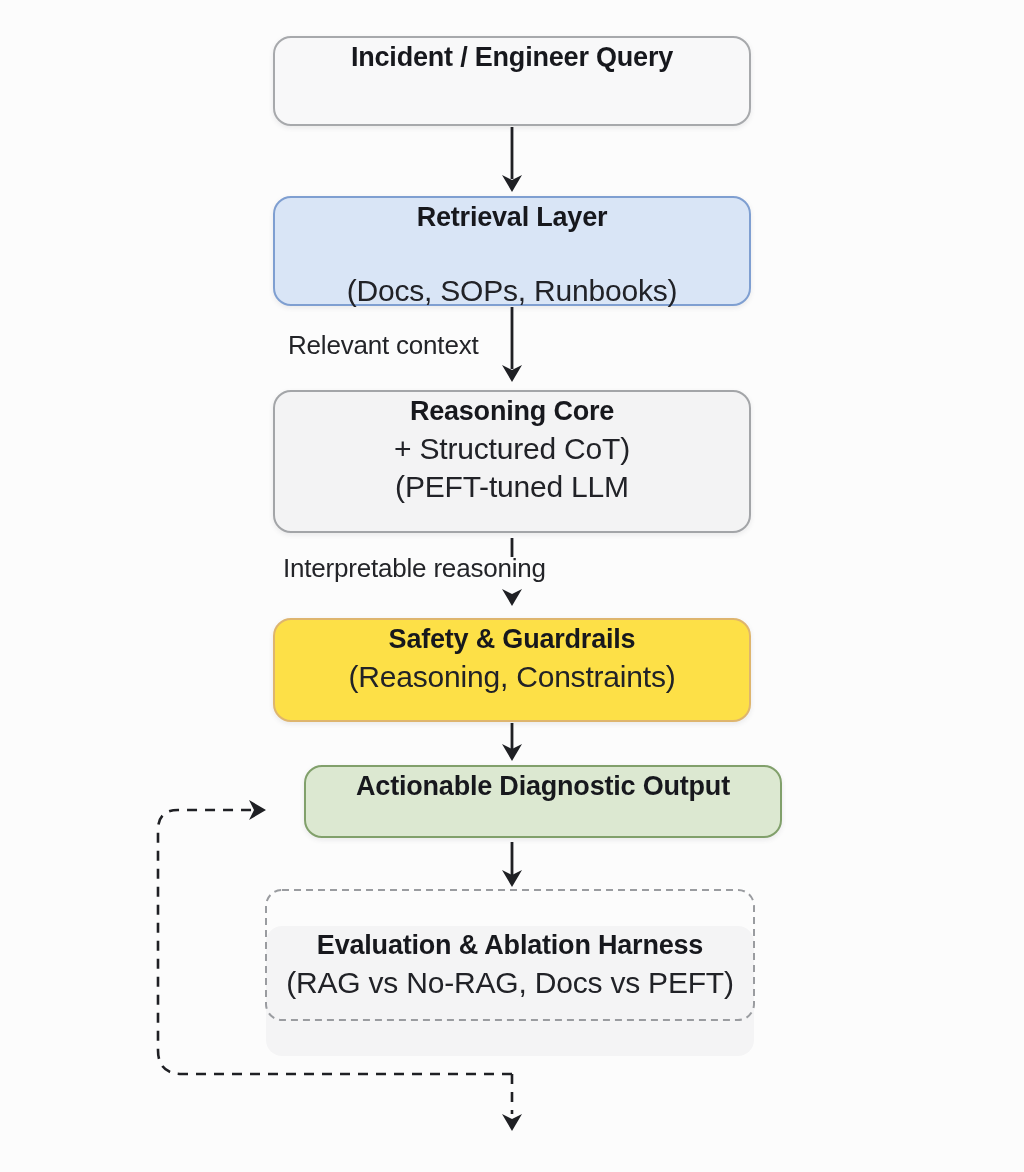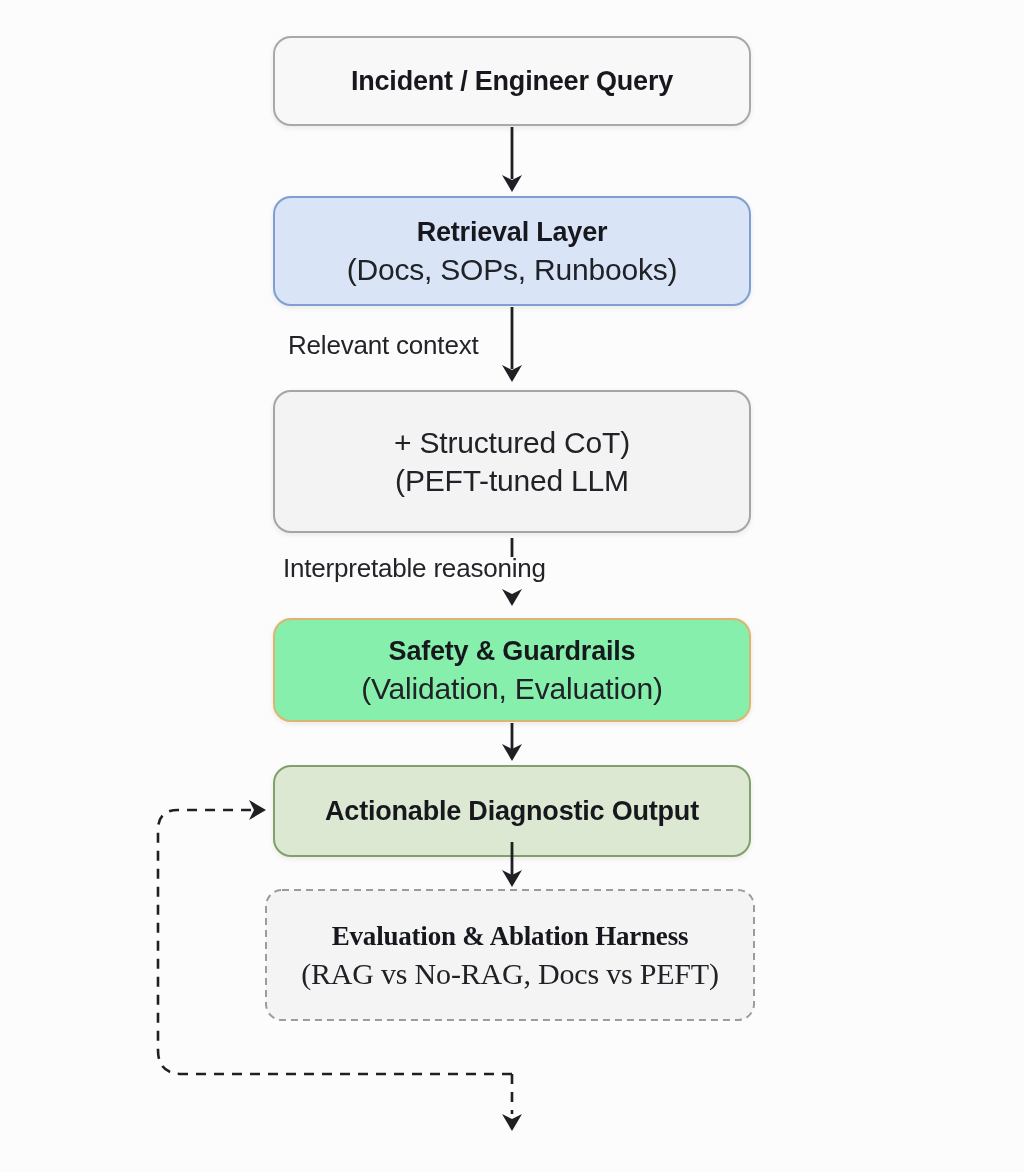--- a/index.html
+++ b/index.html
@@ -9,40 +9,40 @@
     width:1024px;height:1172px;
     background:#fcfcfc;
     font-family:"Liberation Sans","DejaVu Sans",sans-serif;
     overflow:hidden;
   }
   .node{
     position:absolute;
     left:273px;width:478px;
     border-radius:18px;
     display:flex;flex-direction:column;
-    align-items:center;justify-content:center;
+    align-items:center;justify-content:flex-start;
     text-align:center;
     box-sizing:border-box;
     box-shadow:0 2px 5px rgba(70,70,80,0.10);
   }
   .node-title{
     font-size:27px;font-weight:700;color:#17181d;
     line-height:38px;letter-spacing:-0.2px;white-space:nowrap;
   }
   .node-sub{
     font-size:30px;font-weight:400;color:#212227;
     line-height:38px;letter-spacing:-0.2px;white-space:nowrap;
   }
   #n-incident {top:36px;height:90px;background:#f8f8f9;border:2px solid #a7a9ac;}
-  #n-retrieval{top:196px;height:110px;background:#d9e5f6;border:2px solid #7f9fd1;}
+  #n-retrieval{top:196px;height:110px;background:#d9e5f6;border:2px solid #7f9fd1;gap:36px;}
   #n-reasoning{top:390px;height:143px;background:#f3f3f4;border:2px solid #a3a5a8;}
-  #n-safety   {top:618px;height:104px;background:#86efac;border:2px solid #deb56e;}
-  #n-output   {top:765px;height:92px;background:#dce8d1;border:2px solid #81a06b;}
-  #n-eval     {left:266px;top:890px;width:488px;height:130px;background:#f4f4f5;
-               border:none;border-radius:16px;box-shadow:none;font-family:Liberation Serif, serif;}
+  #n-safety   {top:618px;height:104px;background:#fde047;border:2px solid #deb56e;}
+  #n-output   {top:765px;height:73px;background:#dce8d1;border:2px solid #81a06b;margin-left:31px;}
+  #n-eval     {left:266px;top:926px;width:488px;height:130px;background:#f4f4f5;
+               border:none;border-radius:16px;box-shadow:none;}
   .edge-label{
     position:absolute;
     font-size:26px;font-weight:400;color:#232428;
     letter-spacing:-0.2px;white-space:nowrap;
   }
   #lbl-relevant{left:288px;top:330px;}
   #lbl-interpretable{left:283px;top:553px;}
   #edges{
     position:absolute;left:0;top:0;width:1024px;height:1172px;
     pointer-events:none;
@@ -56,27 +56,28 @@
   <div class="node" id="n-incident">
     <div class="node-title">Incident / Engineer Query</div>
   </div>
 
   <div class="node" id="n-retrieval">
     <div class="node-title">Retrieval Layer</div>
     <div class="node-sub">(Docs, SOPs, Runbooks)</div>
   </div>
 
   <div class="node" id="n-reasoning">
+    <div class="node-title">Reasoning Core</div>
     <div class="node-sub">+ Structured CoT)</div>
     <div class="node-sub">(PEFT-tuned LLM</div>
   </div>
 
   <div class="node" id="n-safety">
     <div class="node-title">Safety &amp; Guardrails</div>
-    <div class="node-sub">(Validation, Evaluation)</div>
+    <div class="node-sub">(Reasoning, Constraints)</div>
   </div>
 
   <div class="node" id="n-output">
     <div class="node-title">Actionable Diagnostic Output</div>
   </div>
 
   <div class="node" id="n-eval">
     <div class="node-title">Evaluation &amp; Ablation Harness</div>
     <div class="node-sub">(RAG vs No-RAG, Docs vs PEFT)</div>
   </div>

